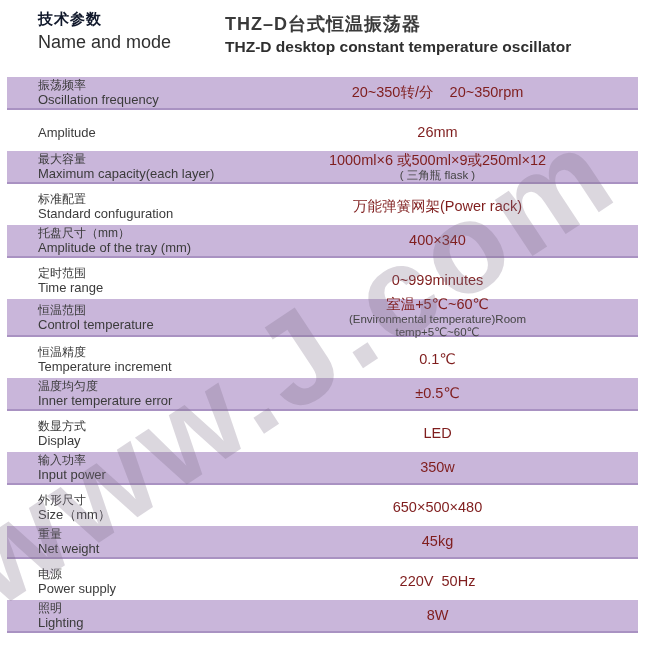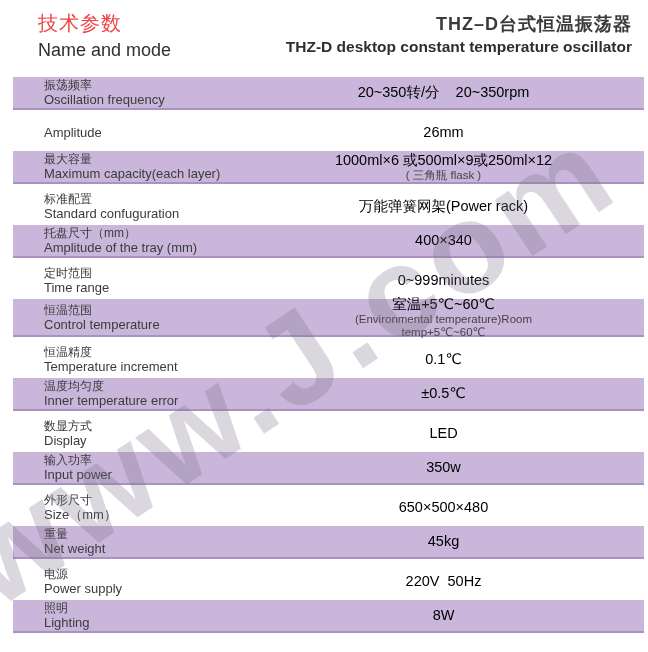--- a/index.html
+++ b/index.html
@@ -21,56 +21,56 @@
     position: relative;
     height: 77px;
     width: 100%;
   }
   .header-left {
     position: absolute;
     left: 38px;
     top: 10px;
   }
   .header-left .cn {
-    font-size: 20px;
-    font-weight: 400;
+    font-size: 15px;
+    font-weight: 700;
     letter-spacing: 1px;
-    color: #ef4444;
+    color: #0f172a;
   }
   .header-left .en {
     font-size: 18px;
     color: #2f2f2f;
     margin-top: 3px;
   }
   .header-right {
     position: absolute;
-    left: 242px;
+    left: 225px;
     top: 12px;
     width: 390px;
-    text-align: right;
+    text-align: left;
   }
   .header-right .cn {
     font-size: 18px;
     font-weight: 600;
     color: #3a3a3a;
     letter-spacing: 1px;
   }
   .header-right .en {
     font-size: 15.5px;
     font-weight: bold;
     color: #2f2f2f;
     margin-top: 2px;
   }
 
   
   .table { position: relative; z-index: 1; }
   .row {
     display: flex;
     align-items: center;
-    margin-left: 13px;
+    margin-left: 7px;
     width: 631px;
     box-sizing: border-box;
     gap: 39px;
   }
   .row.purple {
     background: #c9b6da;
     border-bottom: 2px solid #a992c2;
     height: 33px;
     margin-bottom: 3px;
   }
@@ -96,21 +96,21 @@
     color: #3b3b3b;
   }
   .cell-value {
     flex: 1;
     padding-right: 90px;
     text-align: center;
   }
   .cell-value .v1 {
     font-size: 14.5px;
     line-height: 17px;
-    color: #000000;
+    color: #7f1d1d;
     white-space: pre-wrap;
   }
   .cell-value .v2 {
     font-size: 11.5px;
     line-height: 13px;
     color: #444444;
     white-space: pre-wrap;
   }
   .cell-value .v2:empty { display: none; }
 

